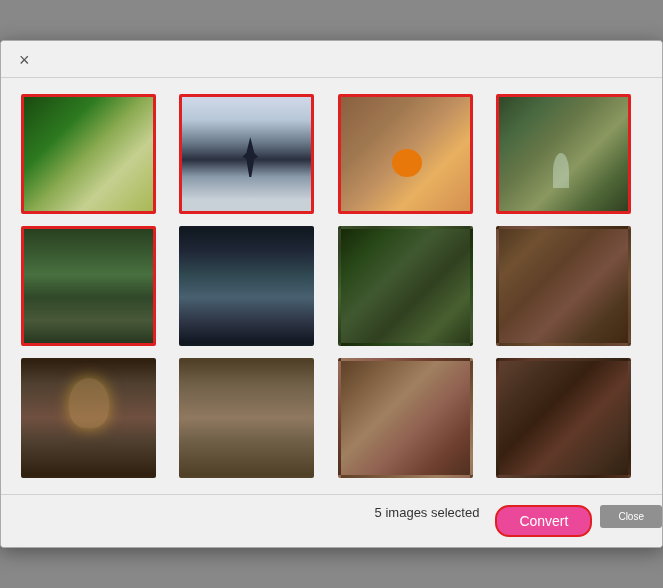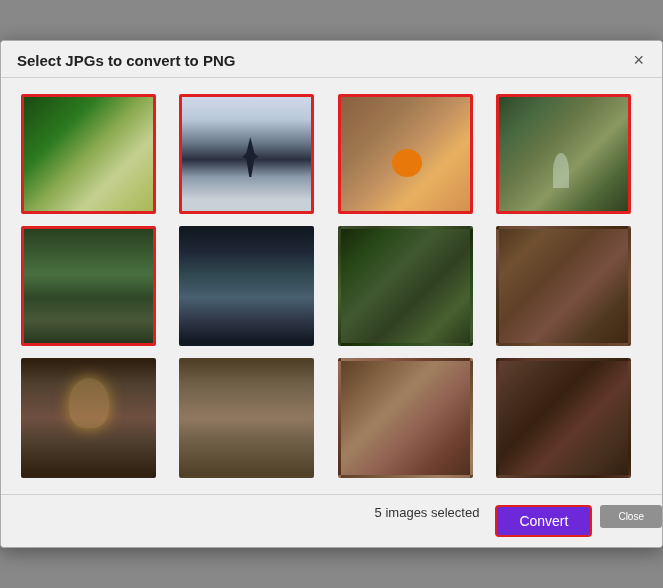--- a/index.html
+++ b/index.html
@@ -173,24 +173,24 @@
       background: #f0f0f0;
     }
 
     .status-text {
       font-size: 13px;
       color: #333;
       margin-right: 8px;
     }
 
     .btn-convert {
-      background: #6d28d9;
+      background: #ec4899;
       color: #fff;
       border: 2px solid #e02020;
-      border-radius: 4px;
+      border-radius: 14px;
       padding: 6px 22px;
       font-size: 14px;
       cursor: pointer;
       font-family: inherit;
     }
 
     .btn-close {
       background: #909090;
       color: #fff;
       border: none;
@@ -200,21 +200,20 @@
       cursor: pointer;
       font-family: inherit;
     }
   </style>
 </head>
 <body>
 
 <div class="dialog">
 
   <div class="dialog-header">
-    <span class="dialog-title">Select JPGs to convert to PNG</span>
     <button class="close-btn">×</button>
   </div>
 
   <div class="dialog-body">
     <div class="image-grid">
 
       <div class="img-cell img-1 selected">
       </div>
       <div class="img-cell img-2 selected">
         <div class="img-2-overlay"></div>

